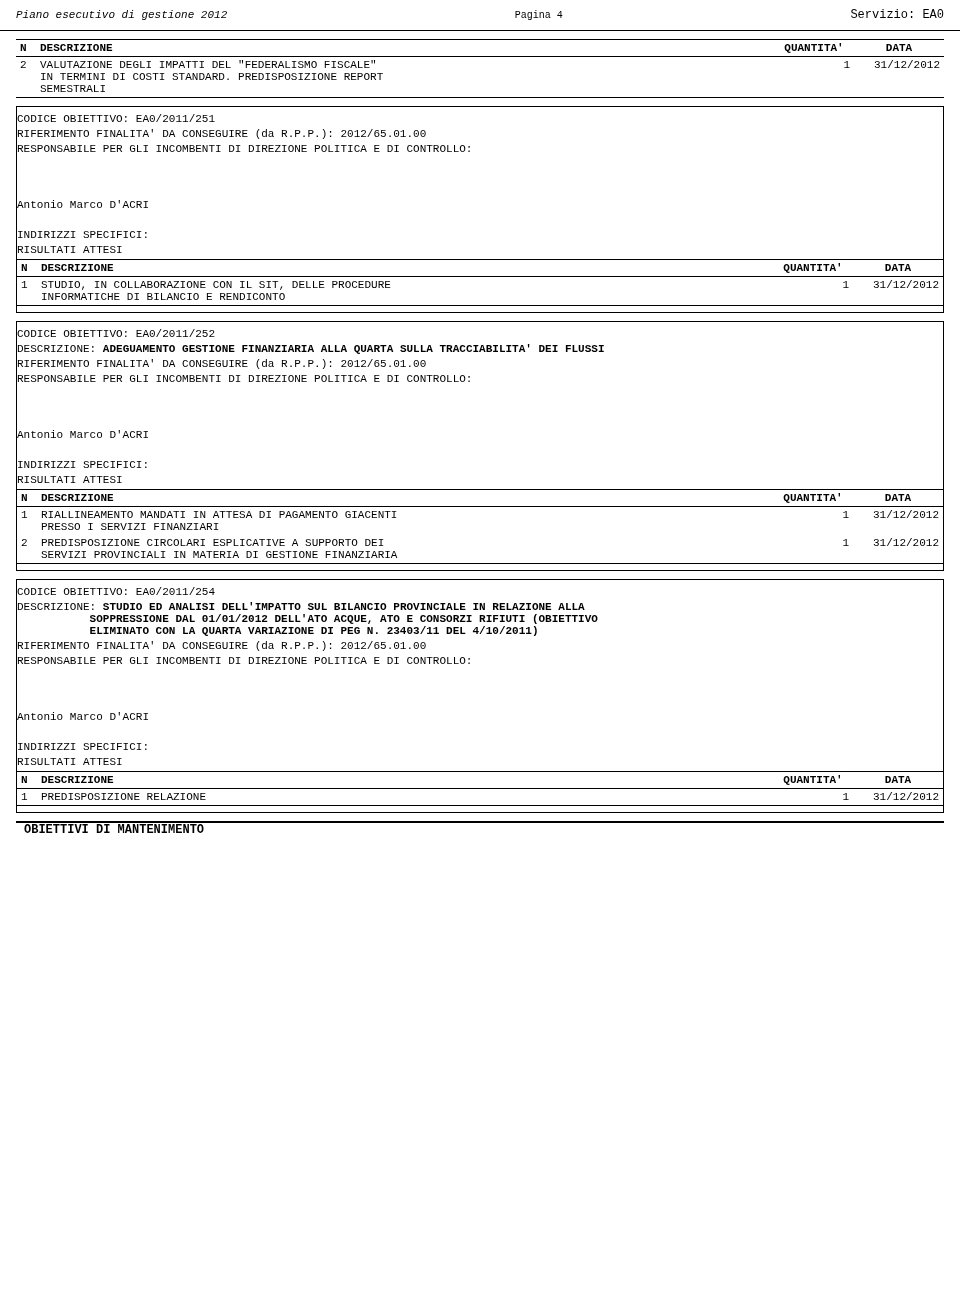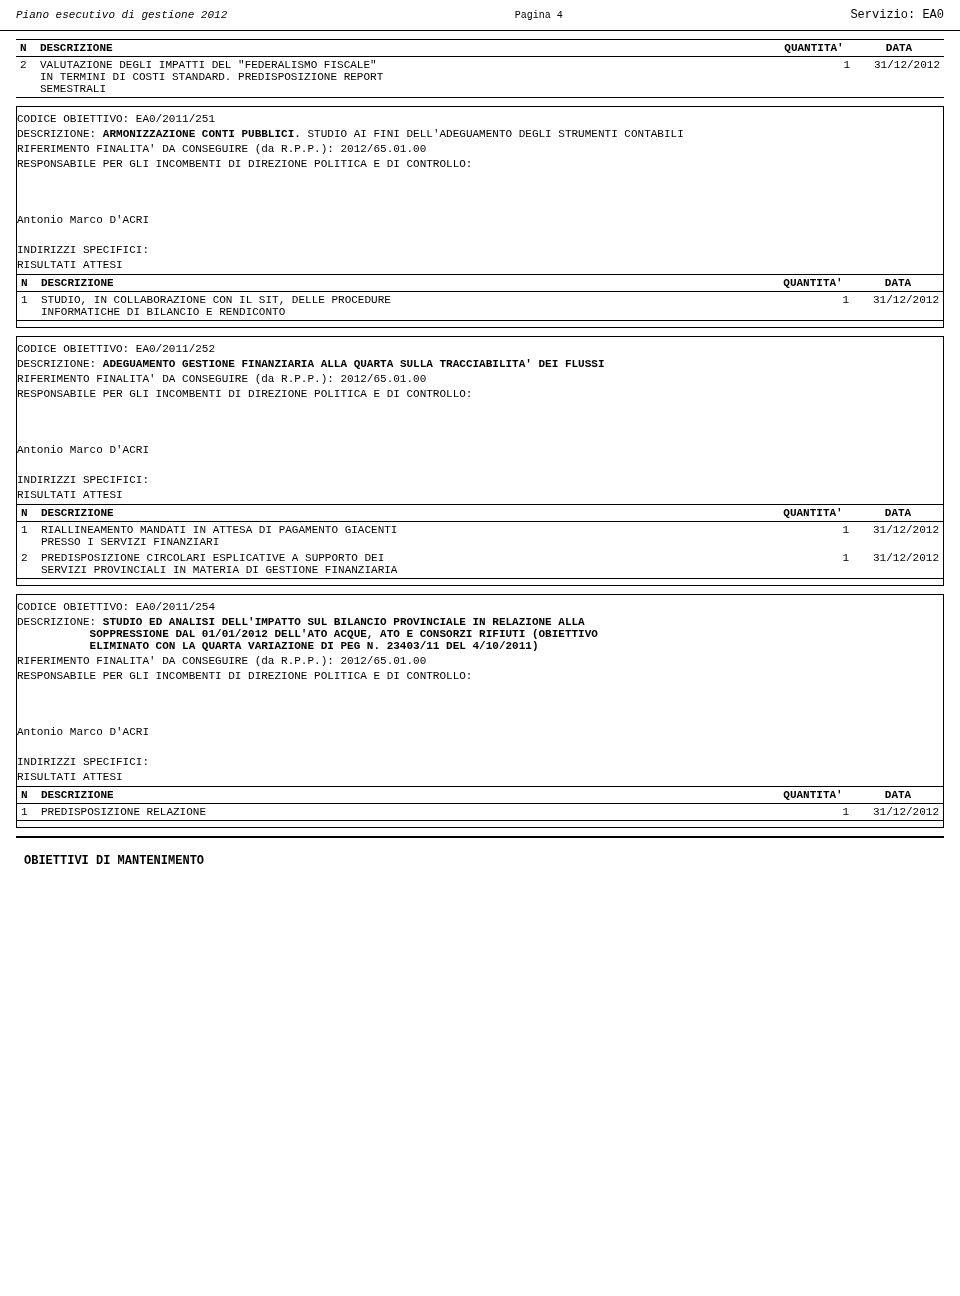--- a/index.html
+++ b/index.html
@@ -96,21 +96,21 @@
     .indirizzi-line {
       font-size: 11px;
       margin-bottom: 3px;
     }
     .risultati-line {
       font-size: 11px;
       margin-bottom: 3px;
     }
     .obiettivi-footer {
       border-top: 2px solid #000;
-      padding: 16px 8px;
+      padding: 0 8px;
       margin-top: 8px;
     }
     .obiettivi-footer .bold {
       font-weight: bold;
       font-size: 12px;
     }
     .n-col { width: 20px; }
     .desc-col { width: auto; }
     .qty-col { width: 80px; text-align: right; }
     .date-col { width: 90px; text-align: right; }
@@ -153,23 +153,20 @@
         <td class="right">1</td>
         <td class="right">31/12/2012</td>
       </tr>
     </tbody>
   </table>
 
   <div class="codice-section">
     <div class="codice-line">
       CODICE OBIETTIVO: EA0/2011/251
     </div>
-    <div class="descrizione-line">
-      DESCRIZIONE: <span class="inline-bold">ARMONIZZAZIONE CONTI PUBBLICI.</span> STUDIO AI FINI DELL'ADEGUAMENTO DEGLI STRUMENTI CONTABILI
-    </div>
     <div class="riferimento-line">
       RIFERIMENTO FINALITA' DA CONSEGUIRE (da R.P.P.): 2012/65.01.00
     </div>
     <div class="responsabile-line">
       RESPONSABILE PER GLI INCOMBENTI DI DIREZIONE POLITICA E DI CONTROLLO:
     </div>
     <div class="responsabile-name">
       Antonio Marco D'ACRI
     </div>
     <div class="spacer"></div>

